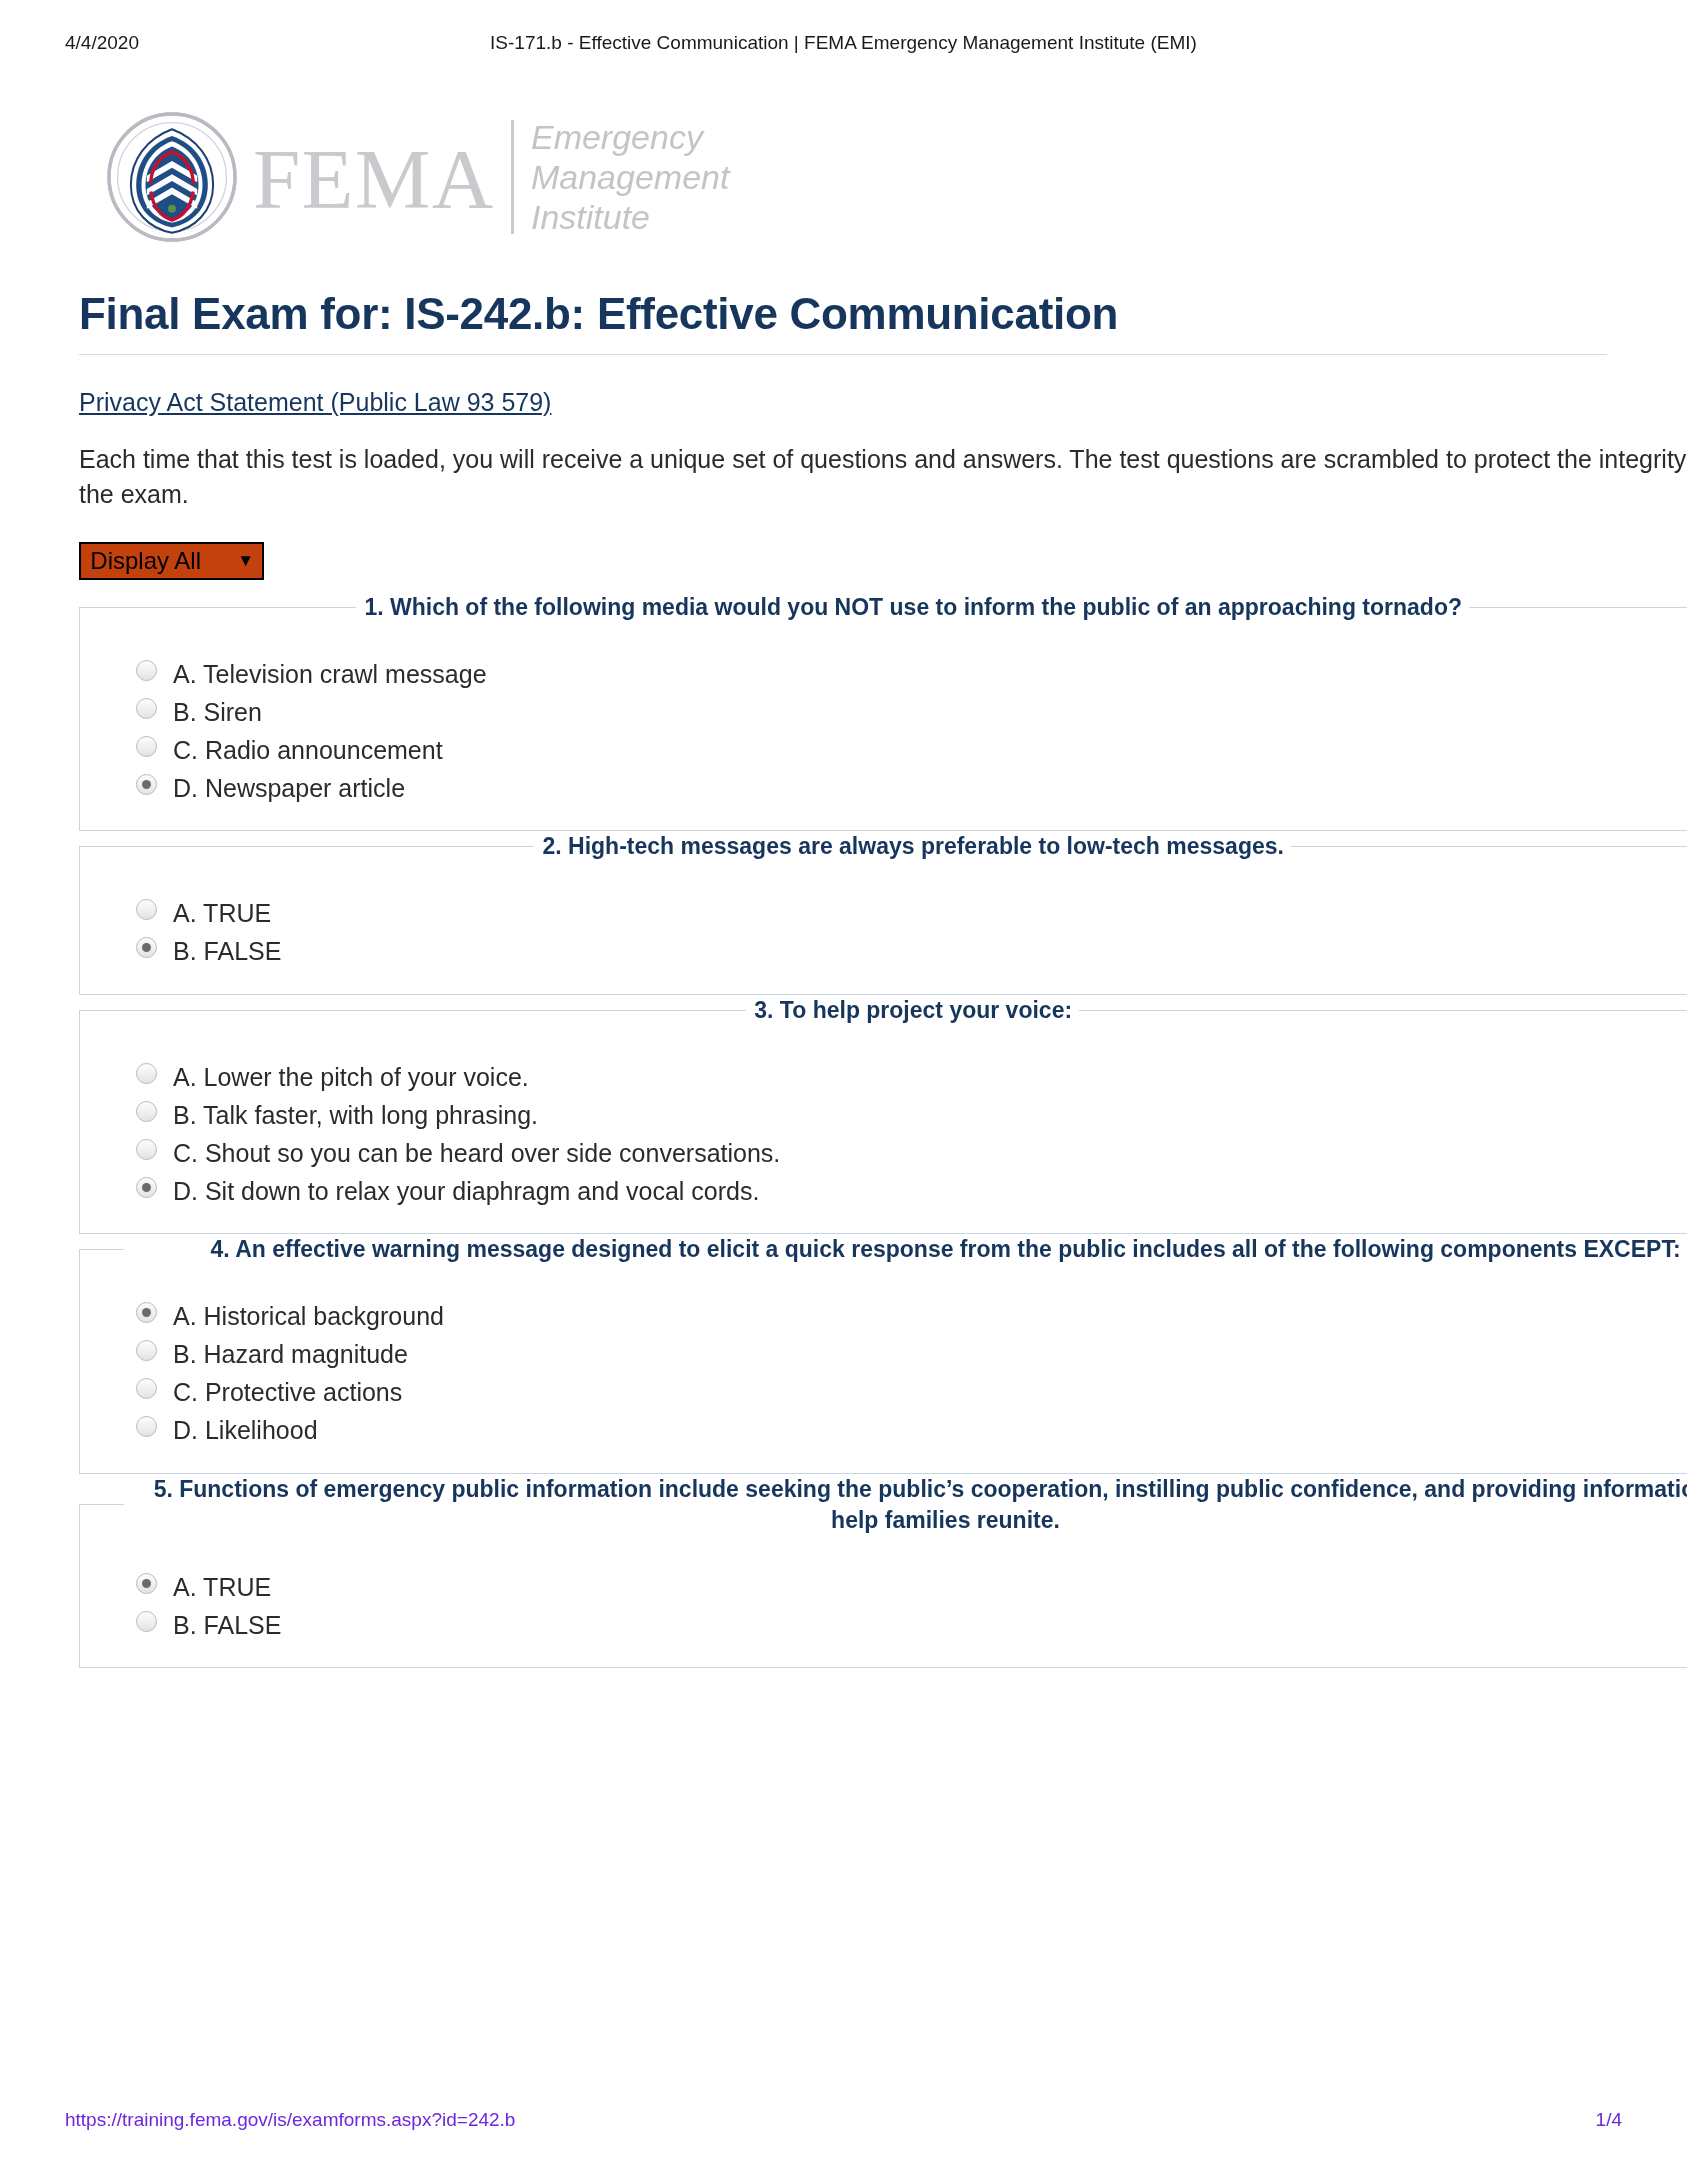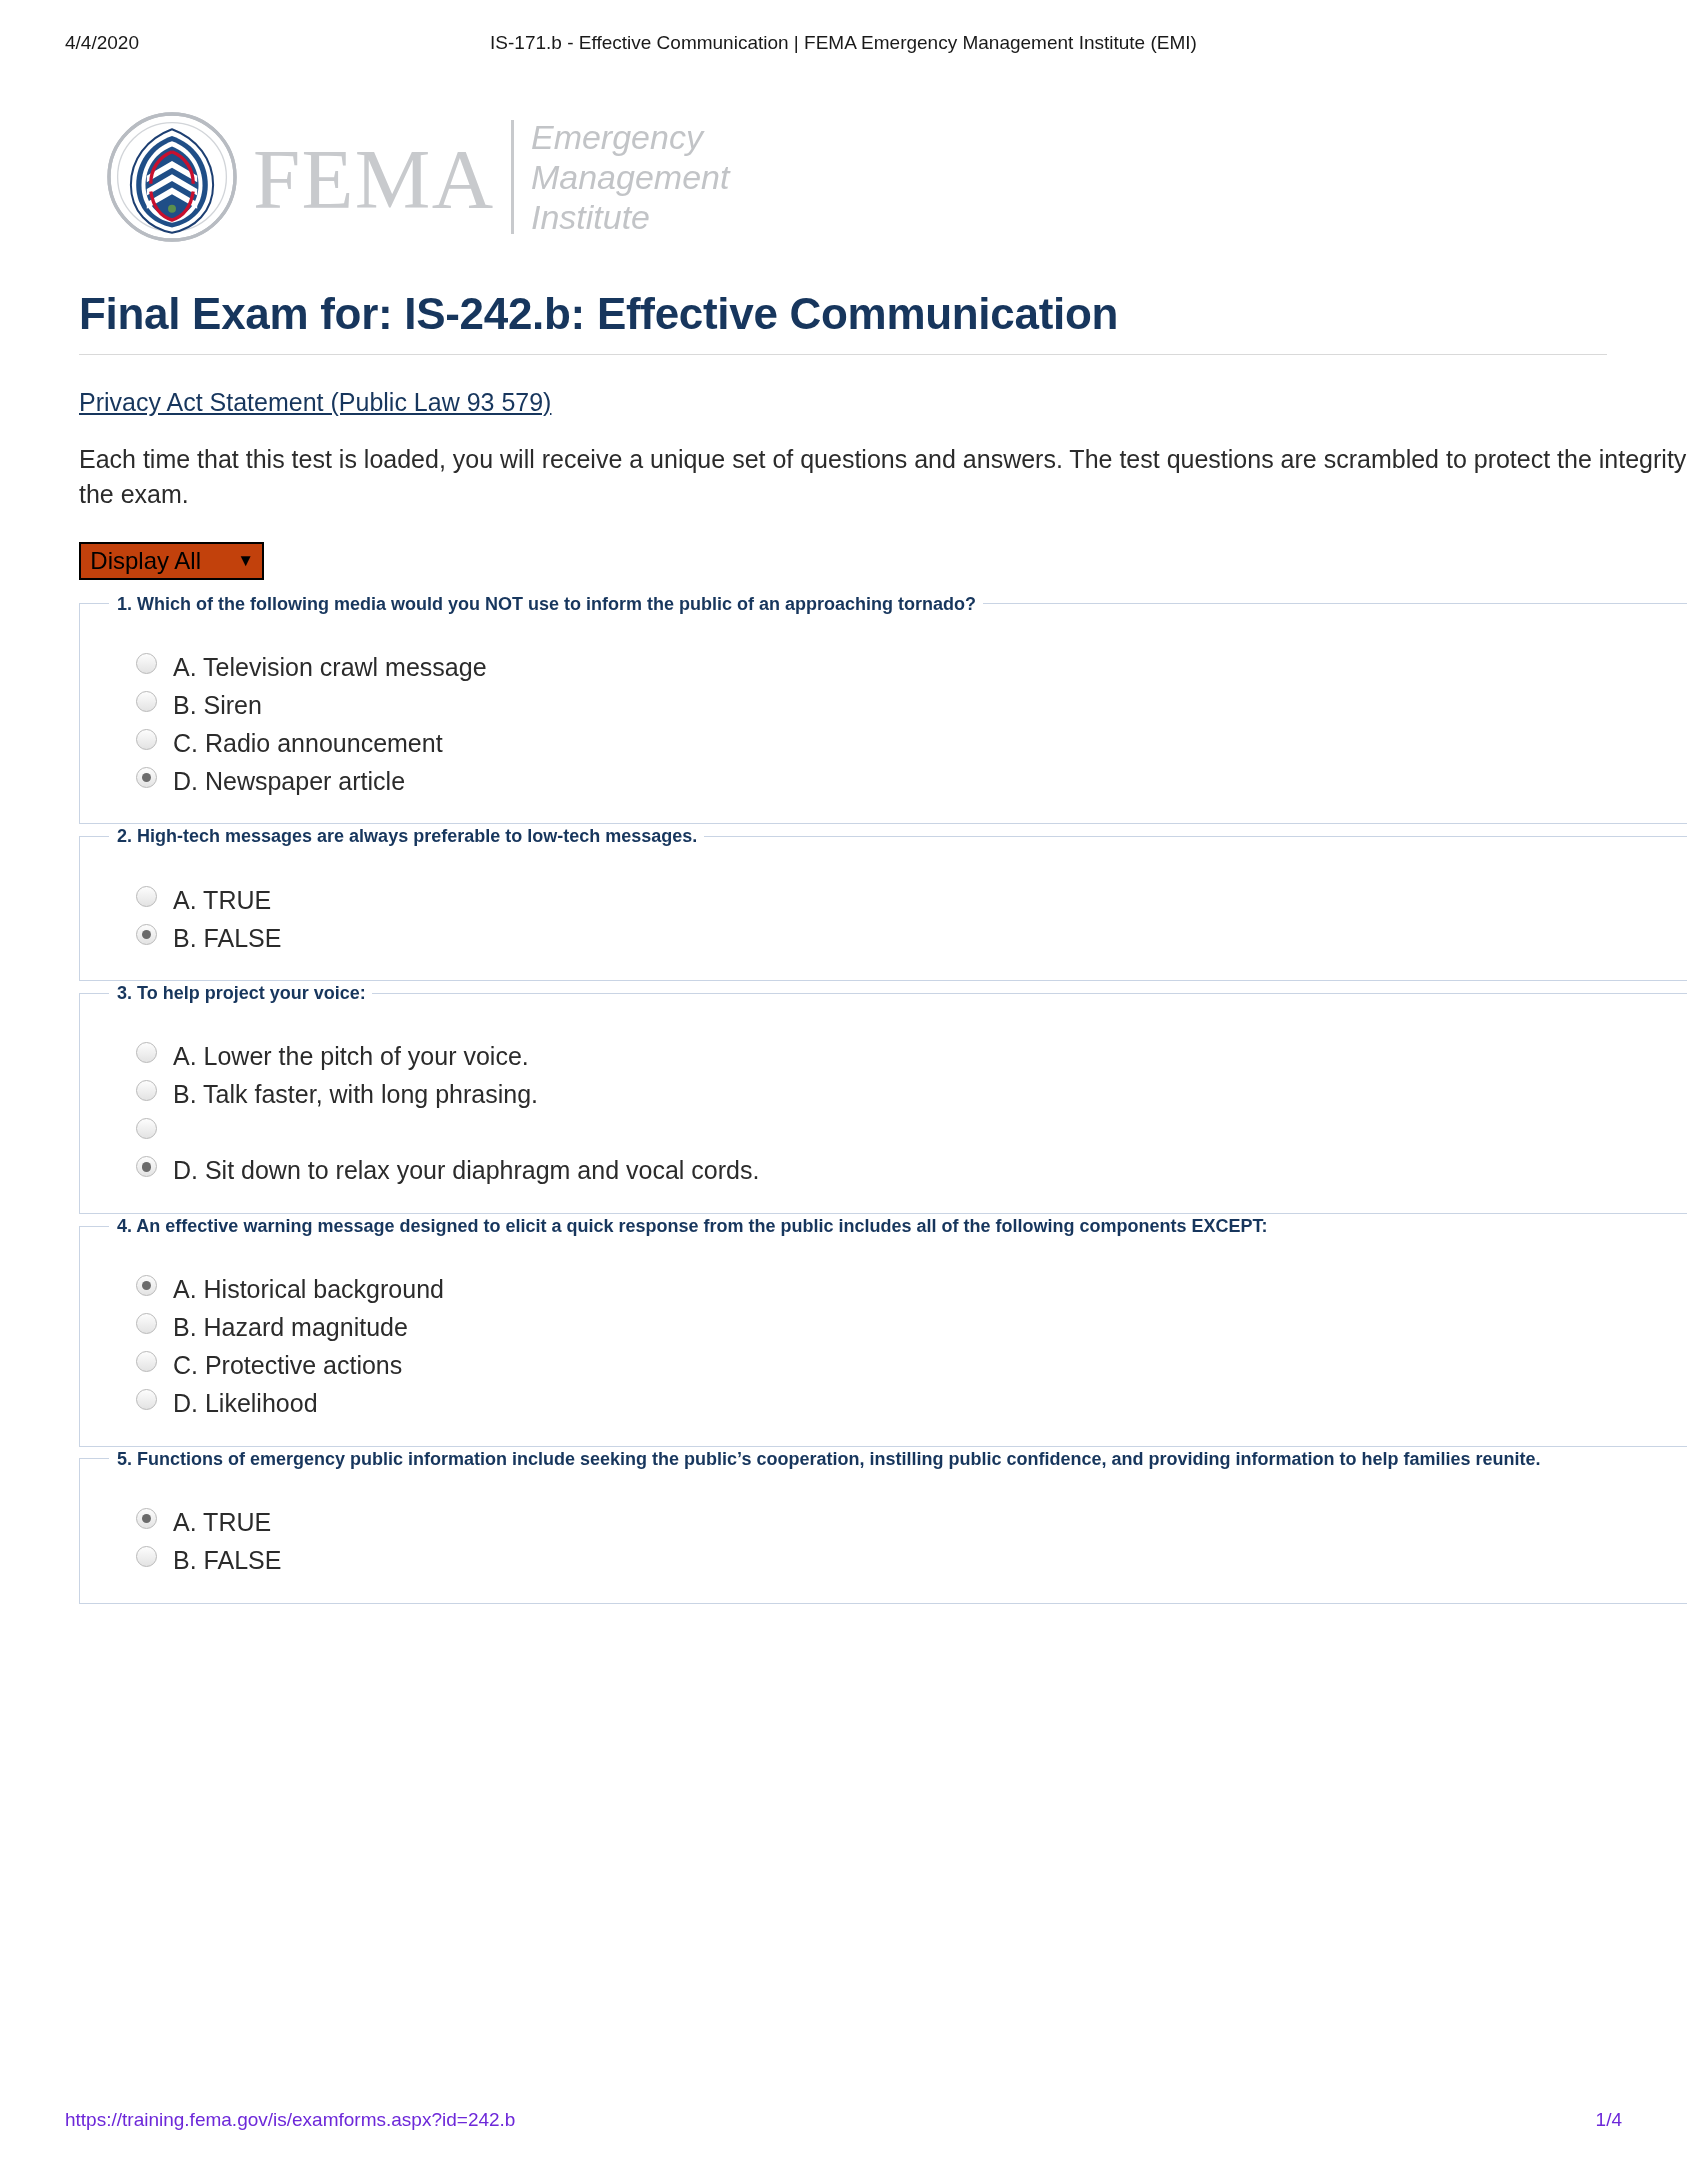--- a/index.html
+++ b/index.html
@@ -187,27 +187,28 @@
     border-top: 1.3px solid #c9d4e4;
     margin: 0;
     padding: 0 0 18.5px 0;
     width: 1608px;
     box-sizing: border-box;
     position: relative;
   }
   .qset + .qset { margin-top: 0; }
 
   .qlegend {
-    font-size: 18px;
+    font-size: 23px;
     font-weight: bold;
     color: #17365d;
     padding: 0 6.6px 0 8px;
     margin-left: 29px;
     line-height: 1.35;
     white-space: nowrap;
+    text-align: center;
   }
   .qlegend.wrap {
     white-space: normal;
     width: 1628px;
   }
 
   .answers {
     margin: 37px 0 0 56px;
   }
   .answer-row {
@@ -343,20 +344,21 @@
             <div class="answer-row">
               <span class="radio"></span>
               <span class="answer-label">A. Lower the pitch of your voice.</span>
             </div>
             <div class="answer-row">
               <span class="radio"></span>
               <span class="answer-label">B. Talk faster, with long phrasing.</span>
             </div>
             <div class="answer-row">
               <span class="radio"></span>
+              <span class="answer-label">C. Shout so you can be heard over side conversations.</span>
             </div>
             <div class="answer-row">
               <span class="radio checked"></span>
               <span class="answer-label">D. Sit down to relax your diaphragm and vocal cords.</span>
             </div>
           </div>
         </fieldset>
         <fieldset class="qset">
           <legend class="qlegend wrap">4. An effective warning message designed to elicit a quick response from the public includes all of the following components EXCEPT:</legend>
           <div class="answers">

